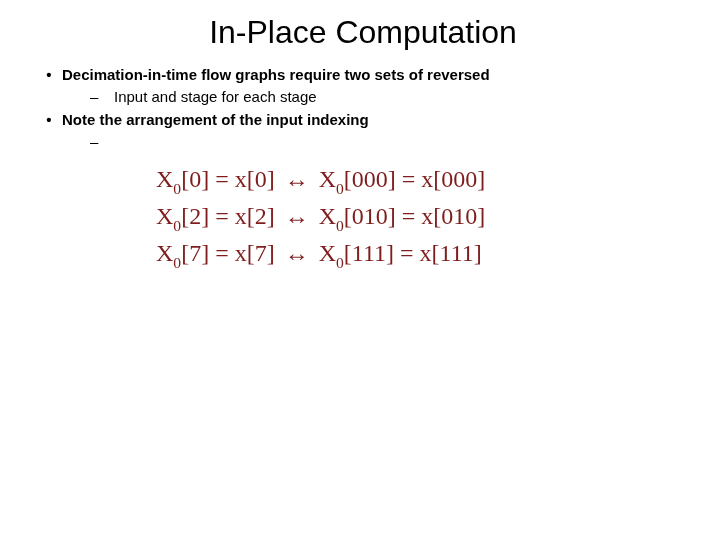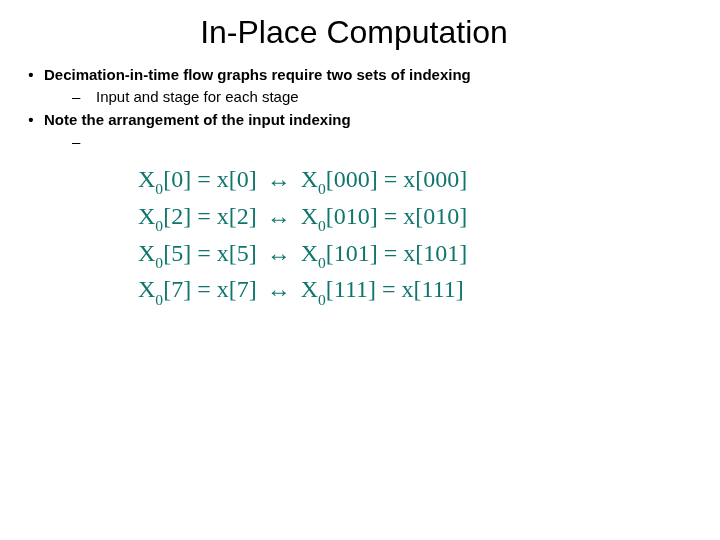--- a/index.html
+++ b/index.html
@@ -6,21 +6,21 @@
     margin: 0;
     padding: 0;
     width: 720px;
     height: 540px;
     background: #ffffff;
     font-family: Arial, Helvetica, sans-serif;
     color: #000000;
     overflow: hidden;
   }
   .slide {
-    padding: 10px 30px 20px 18px;
+    padding: 10px 30px 20px 36px;
   }
   .title {
     font-size: 32px;
     font-weight: 400;
     text-align: center;
     margin: 4px 0 14px 0;
   }
   .bullets {
     font-size: 15px;
     line-height: 1.35;
@@ -41,21 +41,21 @@
     font-weight: normal;
   }
   .bullet-l2 .mark {
     width: 24px;
     flex: 0 0 24px;
   }
   .eqblock {
     margin: 14px 0 0 120px;
     font-family: "Times New Roman", Times, serif;
     font-size: 24px;
-    color: #0f766e;
+    color: #7f1d1d;
   }
   .eqrow {
     margin: 6px 0;
     white-space: nowrap;
   }
   .sub {
     font-size: 0.65em;
     vertical-align: sub;
     position: relative;
     top: 0.1em;
@@ -67,34 +67,33 @@
 </style>
 </head>
 <body>
 
 <div class="slide">
   <div class="title">In-Place Computation</div>
 
   <div class="bullets">
     <div class="bullet-l1">
       <span class="mark">•</span>
-      <span>Decimation-in-time flow graphs require two sets of indexing</span>
+      <span>Decimation-in-time flow graphs require two sets of reversed</span>
     </div>
     <div class="bullet-l2">
       <span class="mark">–</span>
       <span>Input and stage for each stage</span>
     </div>
     <div class="bullet-l1">
       <span class="mark">•</span>
       <span>Note the arrangement of the input indexing</span>
     </div>
     <div class="bullet-l2">
       <span class="mark">–</span>
     </div>
   </div>
 
   <div class="eqblock" id="eqblock">
       <div class="eqrow">X<span class="sub">0</span>[0] = x[0] <span class="arrow">↔</span> X<span class="sub">0</span>[000] = x[000]</div>
       <div class="eqrow">X<span class="sub">0</span>[2] = x[2] <span class="arrow">↔</span> X<span class="sub">0</span>[010] = x[010]</div>
-      <div class="eqrow">X<span class="sub">0</span>[5] = x[5] <span class="arrow">↔</span> X<span class="sub">0</span>[101] = x[101]</div>
       <div class="eqrow">X<span class="sub">0</span>[7] = x[7] <span class="arrow">↔</span> X<span class="sub">0</span>[111] = x[111]</div>
     </div>
 </div>
 
 </body></html>

